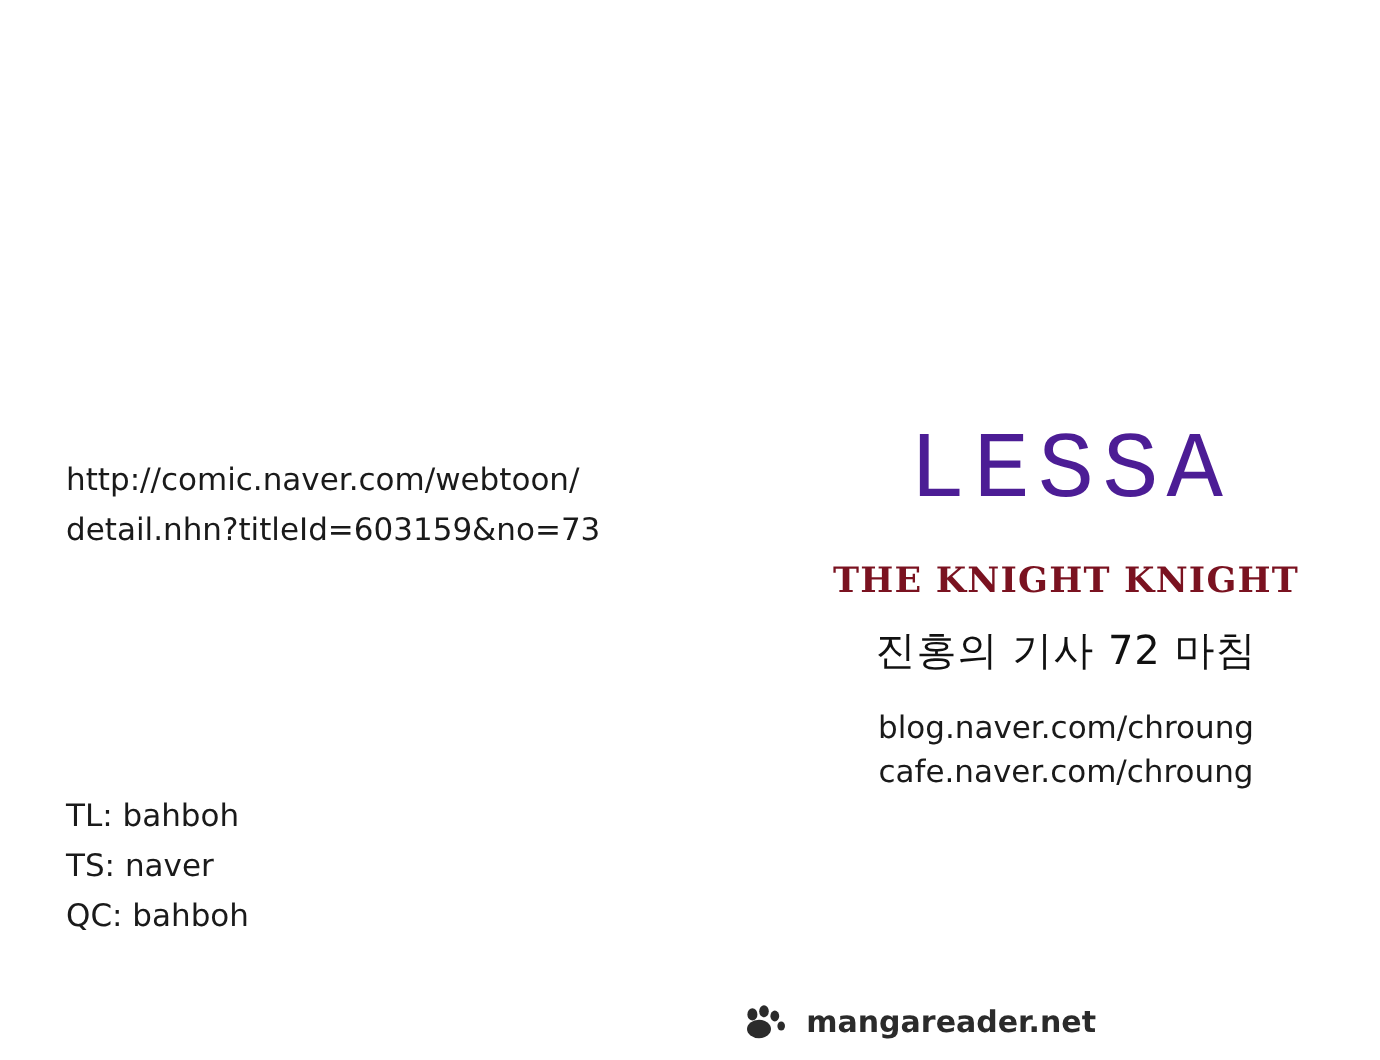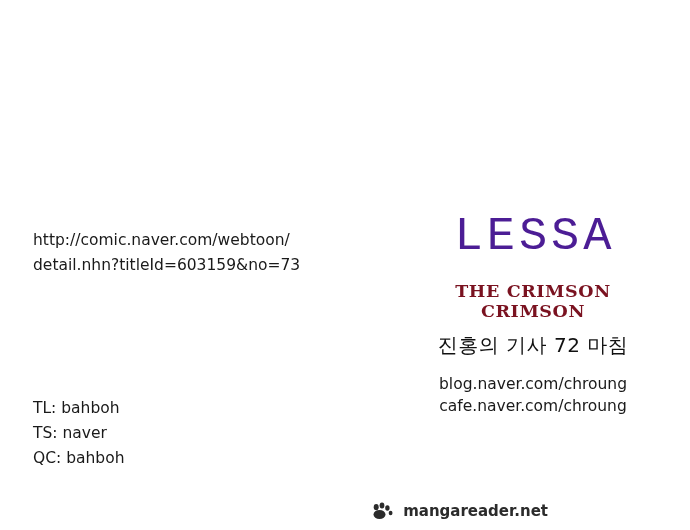--- a/index.html
+++ b/index.html
@@ -123,21 +123,21 @@
   </div>
 
   <div class="staff-list">
     <div class="staff-line">TL: bahboh</div>
     <div class="staff-line">TS: naver</div>
     <div class="staff-line">QC: bahboh</div>
   </div>
 
   <div class="right-block">
     <div class="logo-title">LESSA</div>
-    <div class="logo-sub">THE CRIMSON CRIMSON</div>
+    <div class="logo-sub">THE KNIGHT KNIGHT</div>
     <div class="logo-korean">진홍의 기사 72 마침</div>
     <div class="logo-links">
       <div>blog.naver.com/chroung</div>
       <div>cafe.naver.com/chroung</div>
     </div>
   </div>
 
   <div class="watermark">
     <svg class="wm-icon" viewBox="0 0 26 18" aria-hidden="true">
       <ellipse cx="6.5" cy="12.5" rx="6" ry="4.6" fill="#2b2b2b"></ellipse>

